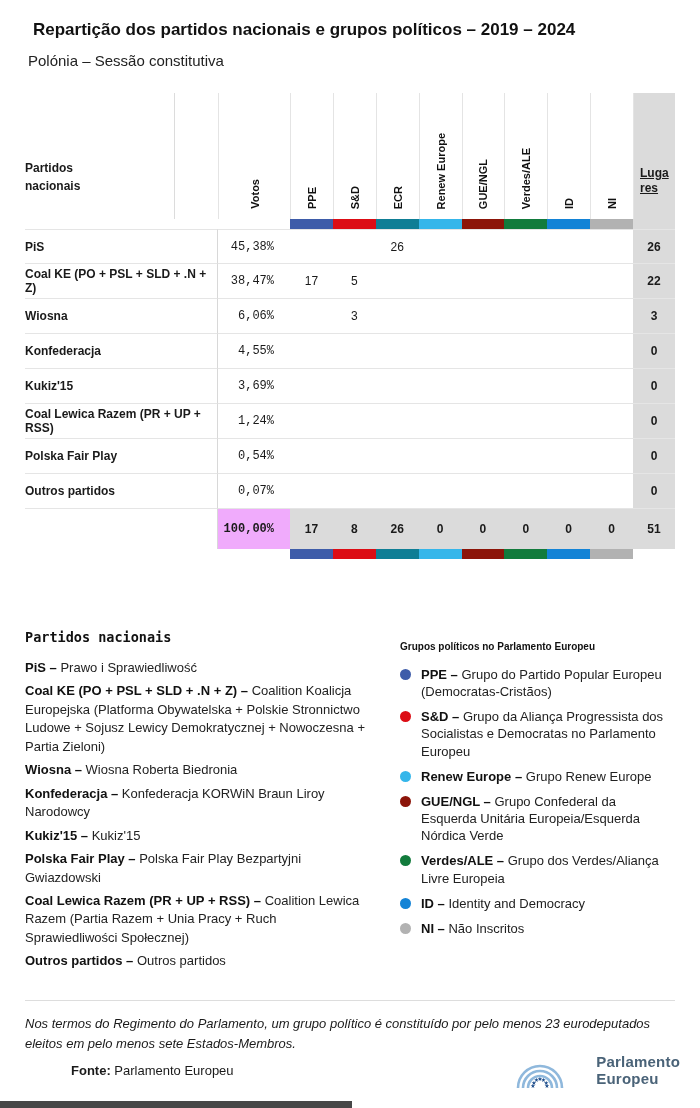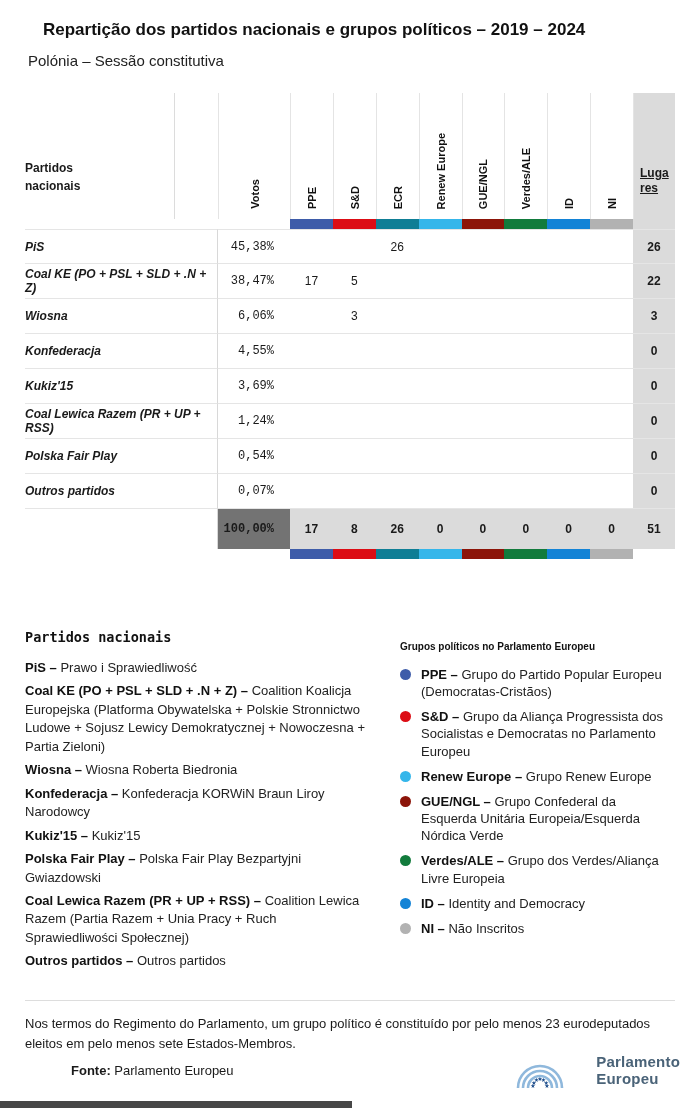--- a/index.html
+++ b/index.html
@@ -3,62 +3,62 @@
 <meta charset="utf-8">
 <style>
   * { box-sizing: border-box; }
   html,body { margin:0; padding:0; background:#ffffff; }
   .page {
     position:relative; width:700px; height:1108px; background:#fff;
     font-family:"Liberation Sans", sans-serif; color:#1a1a1a; overflow:hidden;
   }
   
   .header { padding:20px 25px 0 25px; }
-  .title { margin:0 0 12px 18px; font-size:17px; font-weight:bold; color:#111; }
+  .title { margin:0 0 12px 8px; font-size:17px; font-weight:bold; color:#111; }
   .subtitle { margin:0 0 0 3px; font-size:15px; font-weight:400; color:#222; }
 
   
   .table { margin:24px 25px 0 25px; }
   .trow { display:grid; grid-template-columns:193px 72px repeat(8, 1fr) 42px; }
   .thead { height:126px; }
   .hc { position:relative; }
   .h-party { display:flex; align-items:flex-end; }
   .h-party::after { content:""; position:absolute; right:43px; top:0; bottom:0; border-right:1px solid #dcdcdc; }
   .h-party-label { width:64px; font-size:12px; font-weight:bold; line-height:1.45; padding-bottom:24px; }
   .h-rot { display:flex; align-items:flex-end; justify-content:center; padding-bottom:10px; border-left:1px solid #e4e4e4; }
   .vlabel { writing-mode:vertical-rl; transform:rotate(180deg); font-size:11px; font-weight:bold; white-space:nowrap; color:#111; }
   .h-seats { display:flex; align-items:flex-end; padding:0 4px 22px 6px; font-size:12px; font-weight:bold; border-left:1px solid #e4e4e4; }
   .h-seats span { overflow-wrap:anywhere; line-height:1.3;text-decoration:underline; }
   .bars { height:10px; }
   .bars > div { height:10px; }
   .trow.body .td { height:35px; border-bottom:1px solid #e5e5e5; }
   .body-rows .trow:first-child .td { border-top:1px solid #e5e5e5; }
   .td { display:flex; align-items:center; font-size:12px; }
-  .td-party { font-weight:bold; border-right:1px solid #d8d8d8; padding-right:6px;font-style:italic; }
+  .td-party { font-weight:bold; border-right:1px solid #d8d8d8; padding-right:6px; }
   .td-votes { justify-content:flex-end; padding-right:16px;font-family:Liberation Mono, monospace; }
   .td-group { justify-content:center; }
   .td-seats { justify-content:center; font-weight:bold; }
   .trow.total .td { height:40px; font-weight:bold; border-bottom:none; }
   .trow.total .td-party { background:#fff; }
 
   
   .legend { display:flex; gap:28px; margin:70px 25px 0 25px; }
   .legend-left { width:347px; }
   .legend-right { flex:1; }
   .legend-left h3 { margin:0 0 14px 0; font-family:"DejaVu Sans Mono", monospace; font-size:13.5px; font-weight:bold; color:#111; }
   .legend-right h3 { margin:12px 0 14px 0; font-size:10px; font-weight:bold; color:#111; }
   .party-item { margin:0 0 5px 0; font-size:13px; line-height:1.42; color:#222; }
   .party-item strong, .group-text strong { color:#111; }
   .group-item { display:flex; gap:10px; margin:0 0 8px 0; }
   .dot { width:11px; height:11px; border-radius:50%; flex:none; margin-top:3px; }
   .group-text { margin:0; font-size:13px; line-height:1.32; color:#222; }
 
   
   .note-wrap { margin:24px 25px 0 25px; border-top:1px solid #dddddd; padding-top:13px; }
-  .note { margin:0; font-size:13px; line-height:1.55; color:#1a1a1a; }
+  .note { margin:0; font-size:13px; line-height:1.55; color:#1a1a1a;font-style:italic; }
 
   
   .footer { position:absolute; left:25px; right:20px; bottom:16px; display:flex; justify-content:space-between; align-items:center; }
   .source { margin:0; font-size:13px;padding-left:46px; }
   .logo-block { display:flex; align-items:center; gap:26px; }
   .wordmark { font-size:15px; font-weight:bold; color:#4a6378; line-height:1.15; letter-spacing:0.2px; }
   .bottom-bar { position:absolute; left:0; bottom:0; width:352px; height:7px; background:#474747; }
 </style>
 </head>
 <body>
@@ -232,21 +232,21 @@
         <div class="td td-group"></div>
         <div class="td td-group"></div>
         <div class="td td-group"></div>
         <div class="td td-group"></div>
         <div class="td td-seats" style="background: rgb(219, 219, 219);">0</div>
       </div>
     </div>
 
     <div class="trow total">
       <div class="td td-party"></div>
-      <div class="td td-votes" style="background: #737373;">100,00%</div>
+      <div class="td td-votes" style="background: #f0abfc;">100,00%</div>
       <div class="td td-group" style="background: rgb(219, 219, 219);">17</div>
       <div class="td td-group" style="background: rgb(219, 219, 219);">8</div>
       <div class="td td-group" style="background: rgb(219, 219, 219);">26</div>
       <div class="td td-group" style="background: rgb(219, 219, 219);">0</div>
       <div class="td td-group" style="background: rgb(219, 219, 219);">0</div>
       <div class="td td-group" style="background: rgb(219, 219, 219);">0</div>
       <div class="td td-group" style="background: rgb(219, 219, 219);">0</div>
       <div class="td td-group" style="background: rgb(219, 219, 219);">0</div>
       <div class="td td-seats" style="background: rgb(219, 219, 219);">51</div>
     </div>

